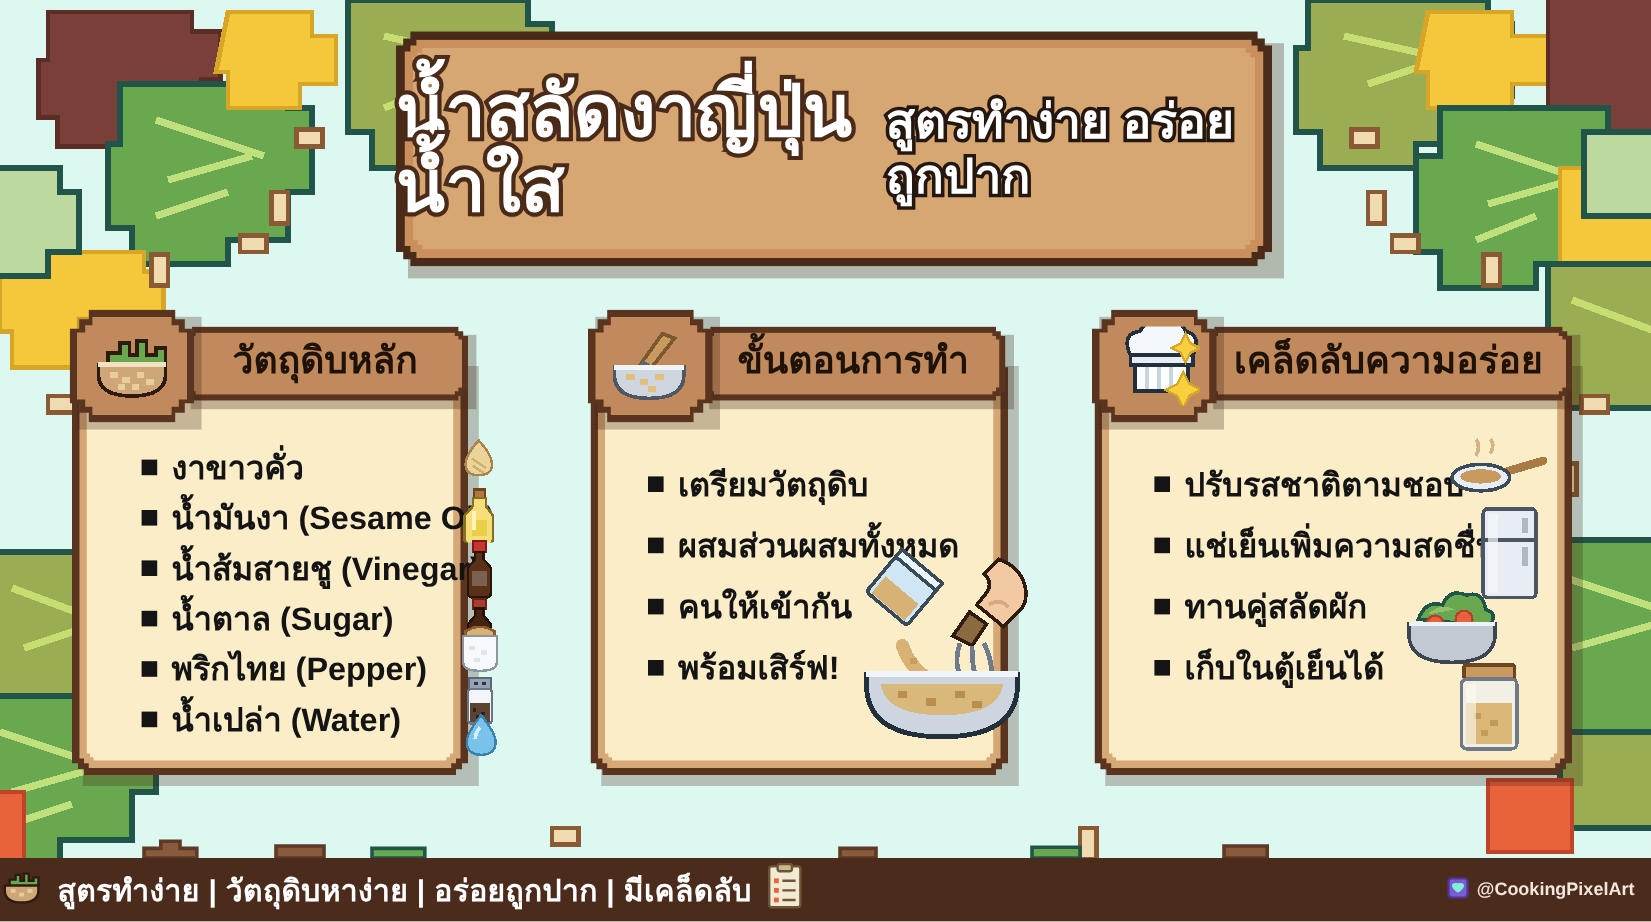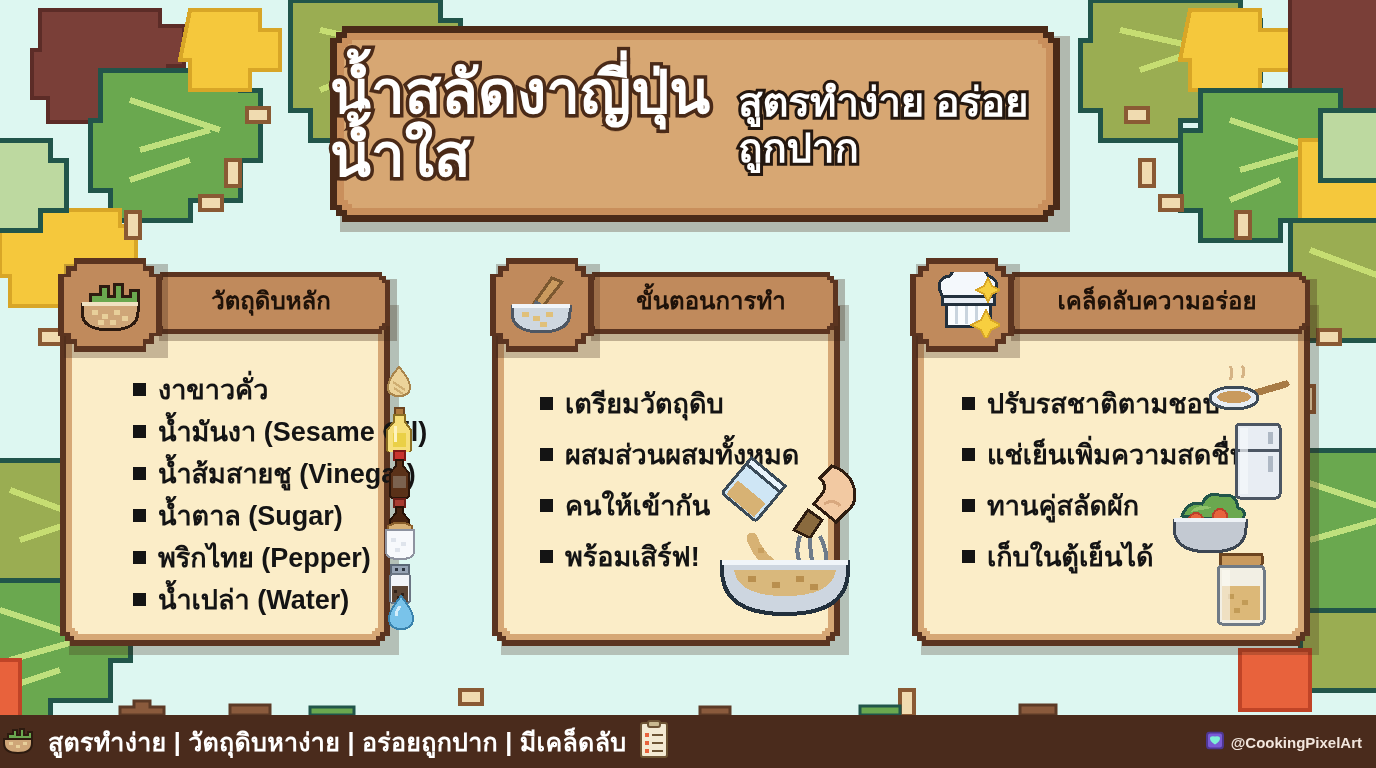--- a/index.html
+++ b/index.html
@@ -128,21 +128,21 @@
     background: #c08a5c;
     clip-path: polygon(
       0 6px, 3px 6px, 3px 3px, 6px 3px, 6px 0,
       calc(100% - 6px) 0, calc(100% - 6px) 3px, calc(100% - 3px) 3px, calc(100% - 3px) 6px, 100% 6px,
       100% calc(100% - 6px), calc(100% - 3px) calc(100% - 6px), calc(100% - 3px) calc(100% - 3px), calc(100% - 6px) calc(100% - 3px), calc(100% - 6px) 100%,
       6px 100%, 6px calc(100% - 3px), 3px calc(100% - 3px), 3px calc(100% - 6px), 0 calc(100% - 6px));
   }
   .ch-title {
     position: absolute; inset: 0;
     display: flex; align-items: center; justify-content: center;
-    font-size: 24px; font-weight: bold; color: #1f1209;
+    font-size: 31px; font-weight: bold; color: #1f1209;
     padding-bottom: 6px;
   }
 
   
   .badge { position: absolute; z-index: 9; width: 104px; height: 94px; }
   .bd-shadow { position: absolute; left: 6px; top: 6px; width: 100%; height: 100%; background: #3d2414; opacity: .28; }
   .bd-outer {
     position: absolute; inset: 0; background: #5b3420;
     clip-path: polygon(
       0 16px, 8px 16px, 8px 8px, 16px 8px, 16px 0,
@@ -358,21 +358,21 @@
           <rect x="40" y="36" width="6" height="5"></rect>
             <rect x="48" y="42" width="6" height="5"></rect>
           <rect x="24" y="46" width="6" height="5"></rect>
             <rect x="36" y="46" width="6" height="5"></rect>
         </g>
         <path d="M8 30 h56" stroke="#f0e2c2" stroke-width="4" fill="none"></path>
       </svg>
     </div>
   </div>
 
-  <div class="list" id="list-ingredients" style="left:133px; top:368px; width:300px;">
+  <div class="list" id="list-ingredients" style="left:118px; top:368px; width:300px;">
     <div class="li">
       <span class="bullet"></span>
       <span>งาขาวคั่ว</span>
     </div>
     <div class="li">
       <span class="bullet"></span>
       <span>น้ำมันงา (Sesame Oil)</span>
     </div>
     <div class="li">
       <span class="bullet"></span>

